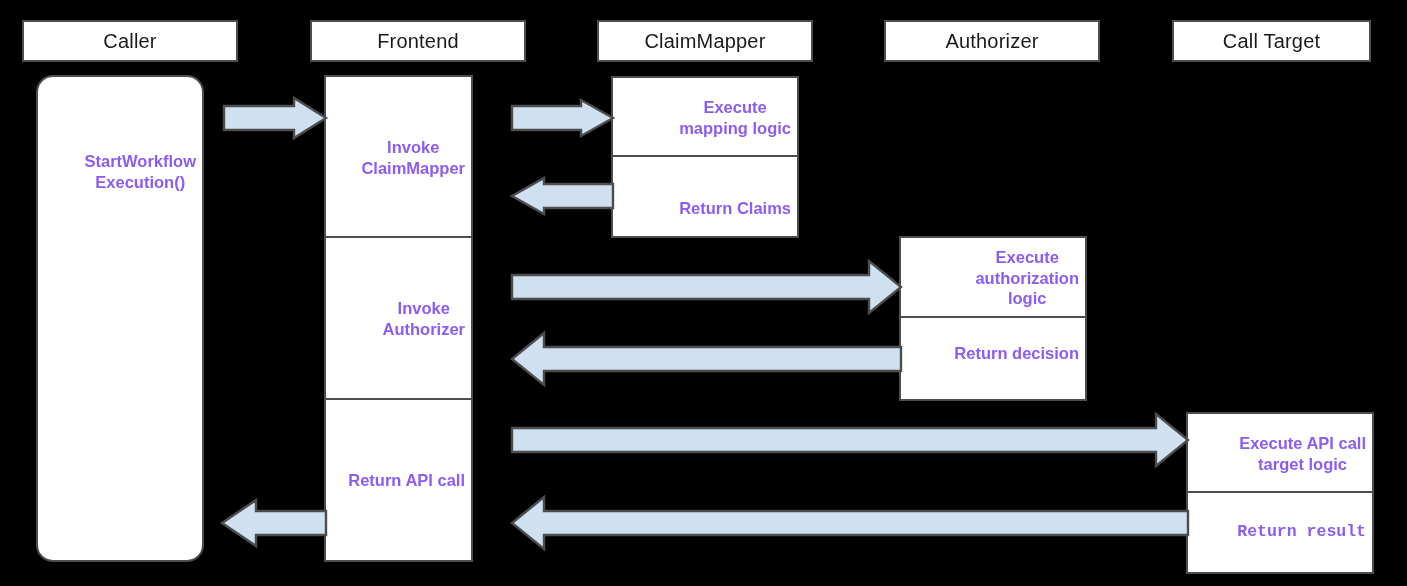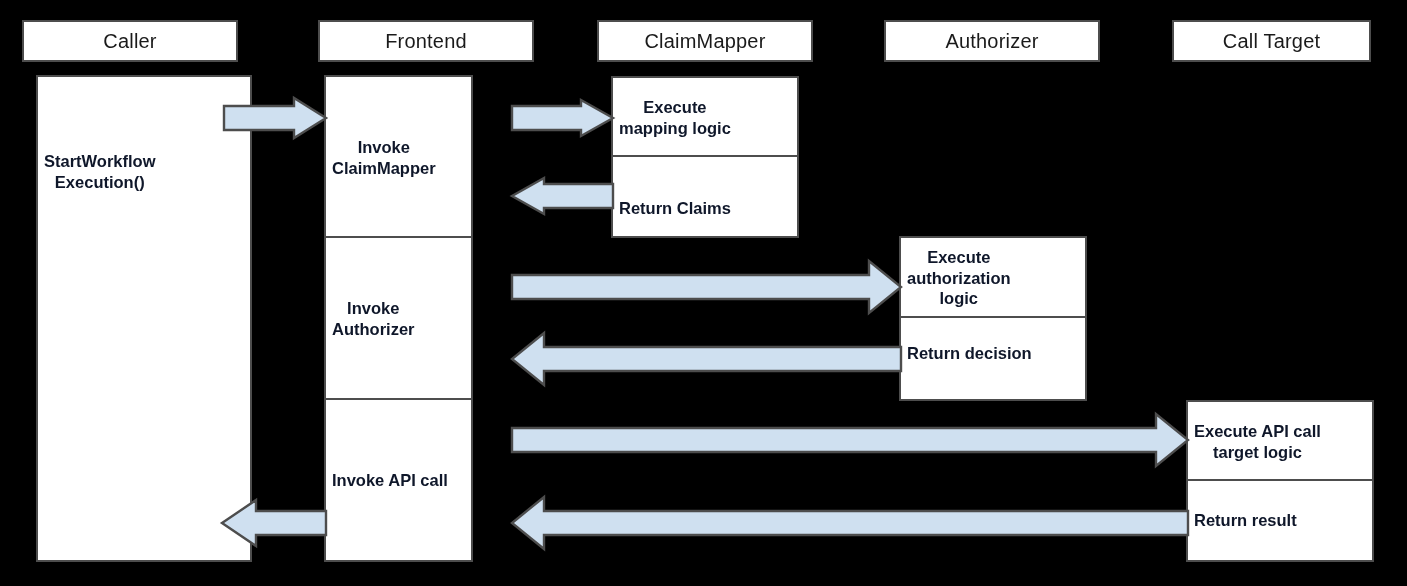--- a/index.html
+++ b/index.html
@@ -34,23 +34,23 @@
     background: #ffffff;
     border: 2px solid #4d4d4d;
     box-sizing: border-box;
   }
   .act-cell {
     position: absolute;
     left: 0;
     right: 0;
     display: flex;
     align-items: center;
-    justify-content: flex-start;
+    justify-content: flex-end;
     text-align: center;
-    color: #0f172a;
+    color: #8b5cf6;
     font-size: 16.5px;
     font-weight: bold;
     line-height: 1.25;
     padding: 0 6px;
     box-sizing: border-box;
   }
   .act-divider {
     position: absolute;
     left: 0;
     right: 0;
@@ -69,53 +69,53 @@
 </style>
 </head>
 <body>
 
 <div id="diagram">
 
   <div class="lifeline-header" style="left:22px; top:20px; width:216px; height:42px;">
     <span>Caller</span>
   </div>
 
-  <div class="lifeline-header" style="left:310px; top:20px; width:216px; height:42px;margin-left:8px;">
+  <div class="lifeline-header" style="left:310px; top:20px; width:216px; height:42px;">
     <span>Frontend</span>
   </div>
 
   <div class="lifeline-header" style="left:597px; top:20px; width:216px; height:42px;">
     <span>ClaimMapper</span>
   </div>
 
   <div class="lifeline-header" style="left:884px; top:20px; width:216px; height:42px;">
     <span>Authorizer</span>
   </div>
 
   <div class="lifeline-header" style="left:1172px; top:20px; width:199px; height:42px;">
     <span>Call Target</span>
   </div>
 
-  <div class="activation" style="left:36px; top:75px; width:216px; height:487px;">
+  <div class="activation" style="left:36px; top:75px; width:168px; height:487px;border-radius:17px;">
     <div class="act-cell" style="top:0px; height:190px;">
       <span>StartWorkflow<br>Execution()</span>
     </div>
   </div>
 
   <div class="activation" style="left:324px; top:75px; width:149px; height:487px;">
     <div class="act-cell" style="top:0px; height:161px;">
       <span>Invoke<br>ClaimMapper</span>
     </div>
     <div class="act-divider" style="top:159px;"></div>
     <div class="act-cell" style="top:161px; height:162px;">
       <span>Invoke<br>Authorizer</span>
     </div>
     <div class="act-divider" style="top:321px;"></div>
     <div class="act-cell" style="top:323px; height:160px;">
-      <span>Invoke API call</span>
+      <span>Return API call</span>
     </div>
   </div>
 
   <div class="activation" style="left:611px; top:76px; width:188px; height:162px;">
     <div class="act-cell" style="top:0px; height:79px;">
       <span>Execute<br>mapping logic</span>
     </div>
     <div class="act-divider" style="top:77px;"></div>
     <div class="act-cell" style="top:79px; height:79px;margin-top:12px;">
       <span>Return Claims</span>
@@ -125,26 +125,26 @@
   <div class="activation" style="left:899px; top:236px; width:188px; height:165px;">
     <div class="act-cell" style="top:0px; height:80px;">
       <span>Execute<br>authorization<br>logic</span>
     </div>
     <div class="act-divider" style="top:78px;"></div>
     <div class="act-cell" style="top:80px; height:71px;">
       <span>Return decision</span>
     </div>
   </div>
 
-  <div class="activation" style="left:1186px; top:400px; width:188px; height:162px;">
+  <div class="activation" style="left:1186px; top:412px; width:188px; height:162px;">
     <div class="act-cell" style="top:0px; height:79px;">
       <span>Execute API call<br>target logic</span>
     </div>
     <div class="act-divider" style="top:77px;"></div>
-    <div class="act-cell" style="top:79px; height:79px;">
+    <div class="act-cell" style="top:79px; height:79px;font-family:Liberation Mono, monospace;">
       <span>Return result</span>
     </div>
   </div>
 
   <div class="arrow" style="left:224px; top:98px; width:102px; height:40px;">
     <svg viewBox="0 0 102 40" preserveAspectRatio="none">
       <polygon points="0,8 70,8 70,0 102,20 70,40 70,32 0,32" fill="#cfe0f0" stroke="#4d4d4d" stroke-width="2.4" stroke-linejoin="miter"></polygon>
     </svg>
   </div>
 

